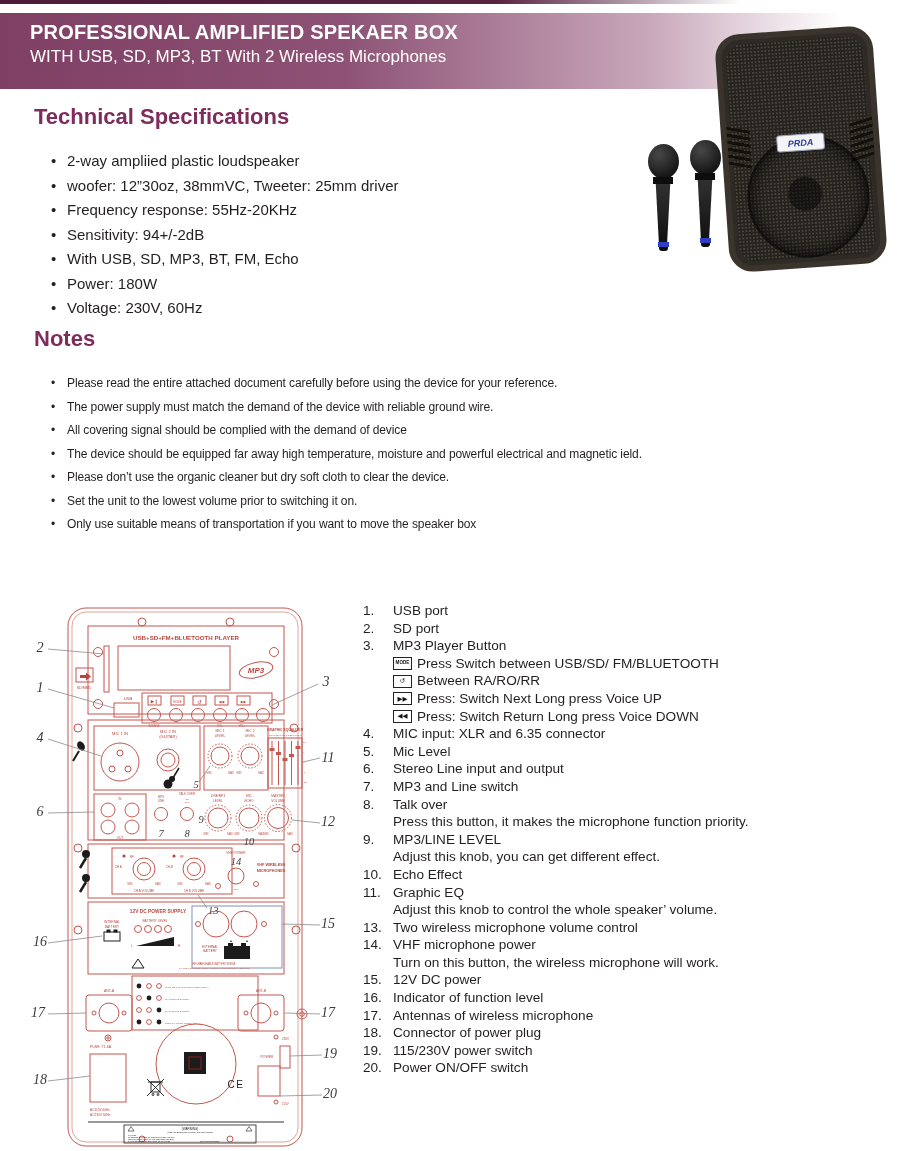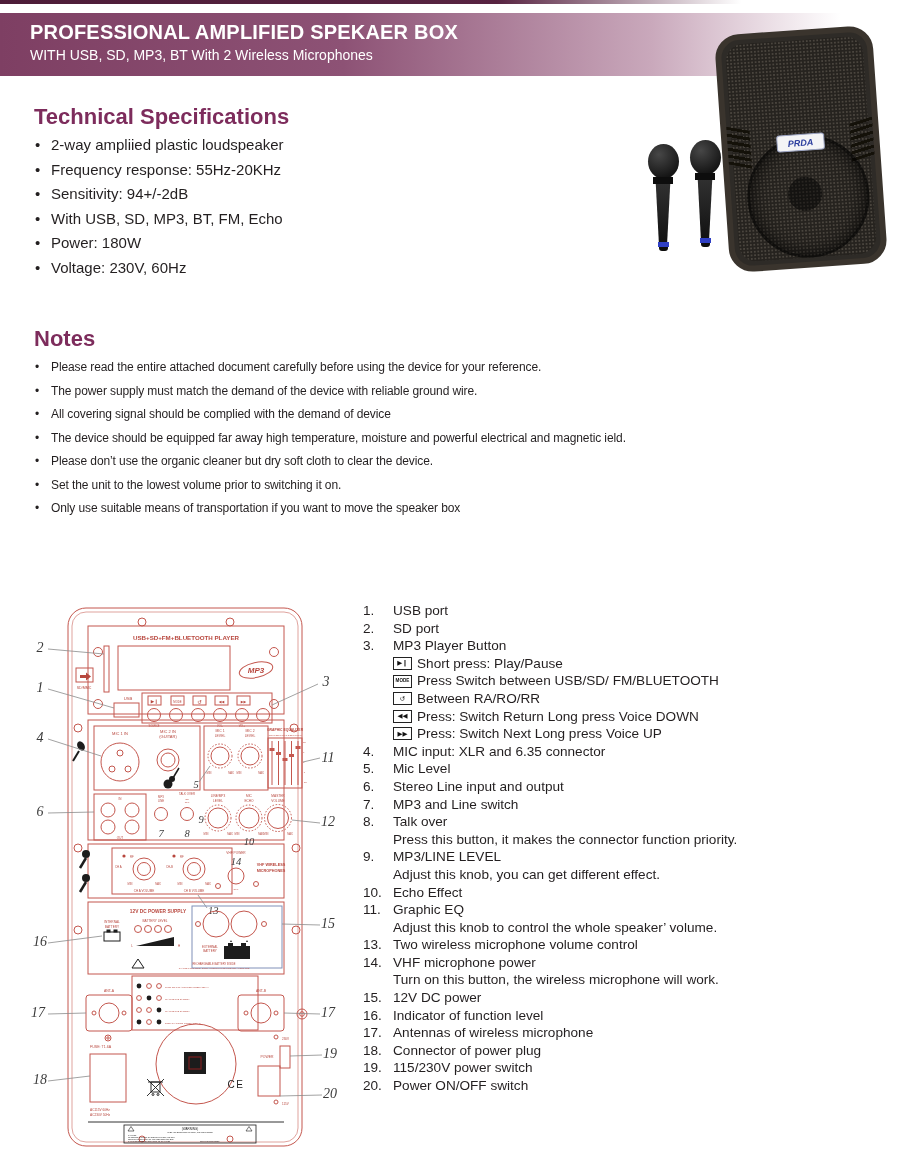--- a/index.html
+++ b/index.html
@@ -2,30 +2,30 @@
 <html><head>
 <meta charset="utf-8">
 <style>
   html,body{margin:0;padding:0;background:#fff;}
   #page{position:relative;width:904px;height:1151px;background:#fff;overflow:hidden;
         font-family:"Liberation Sans",sans-serif;color:#231f20;}
   
   .topline{position:absolute;left:0;top:0;width:100%;height:4px;
            background:linear-gradient(90deg,#4d1c38 0%,#572341 55%,rgba(255,255,255,0) 82%);}
   
-  .banner{position:absolute;left:0;top:13px;width:100%;height:63px;box-sizing:border-box;
+  .banner{position:absolute;left:0;top:13px;width:100%;height:76px;box-sizing:border-box;
           padding:8px 0 0 30px;color:#fff;
           background:linear-gradient(90deg,#7e3f63 0%,#8d5275 38%,#c9a8bb 72%,#ffffff 93%);}
   .banner h1{margin:0;font-size:20px;font-weight:bold;letter-spacing:.2px;}
-  .banner h2{margin:3px 0 0;font-size:14px;font-weight:normal;}
+  .banner h2{margin:3px 0 0;font-size:17px;font-weight:normal;}
   
   .sec-head{position:absolute;left:30px;margin:4px;font-size:22px;font-weight:bold;color:#7d2c5c;}
   #ts-head{top:100px;} #notes-head{top:322px;}
   
-  .bullets{position:absolute;left:34px;margin:0;padding:0;list-style:none;}
+  .bullets{position:absolute;left:34px;margin:16px;padding:0;list-style:none;}
   .bullets li{position:relative;padding-left:17px;}
   .bullets li::before{content:"•";position:absolute;left:1px;top:0;}
   #ts-list{top:136px;width:620px;}
   #ts-list li{font-size:15px;margin-bottom:7.5px;}
   #notes-list{top:360px;width:858px;}
   #notes-list li{font-size:12px;margin-bottom:9.5px;letter-spacing:-.1px;}
   
   .parts{position:absolute;left:363px;top:602px;width:538px;font-size:13.6px;}
   .pl-item{display:flex;line-height:17.6px;}
   .pl-num{width:30px;flex:none;}
@@ -108,20 +108,21 @@
       <div class="mic-ring"></div>
       <div class="mic-body"></div>
       <div class="mic-blue"></div>
       <div class="mic-tip"></div>
     </div>
   </div>
 
   <h3 class="sec-head" id="ts-head">Technical Specifications</h3>
   <ul class="bullets" id="ts-list">
       <li>2-way ampliied  plastic loudspeaker</li>
+      <li>woofer: 12”30oz, 38mmVC, Tweeter: 25mm driver</li>
       <li>Frequency response: 55Hz-20KHz</li>
       <li>Sensitivity: 94+/-2dB</li>
       <li>With USB, SD, MP3, BT, FM, Echo</li>
       <li>Power: 180W</li>
       <li>Voltage: 230V, 60Hz</li>
     </ul>
 
   <h3 class="sec-head" id="notes-head">Notes</h3>
   <ul class="bullets" id="notes-list">
       <li>Please read the entire attached document carefully before using the device for your reference.</li>
@@ -140,39 +141,35 @@
       </div>
       <div class="pl-item">
         <span class="pl-num">2.</span>
         <span class="pl-text">SD port</span>
       </div>
       <div class="pl-item">
         <span class="pl-num">3.</span>
         <span class="pl-text">MP3 Player Button</span>
       </div>
       <div class="pl-detail">
-        <span class="icon-box">▶❙</span>
-        <span>Short press: Play/Pause</span>
-      </div>
-      <div class="pl-detail">
         <span class="icon-box small">MODE</span>
         <span>Press Switch between USB/SD/ FM/BLUETOOTH</span>
       </div>
       <div class="pl-detail">
         <span class="icon-box">↺</span>
         <span>Between RA/RO/RR</span>
       </div>
       <div class="pl-detail">
+        <span class="icon-box">▶▶</span>
+        <span>Press: Switch Next Long press Voice UP</span>
+      </div>
+      <div class="pl-detail">
         <span class="icon-box">◀◀</span>
         <span>Press: Switch Return Long press Voice DOWN</span>
       </div>
-      <div class="pl-detail">
-        <span class="icon-box">▶▶</span>
-        <span>Press: Switch Next Long press Voice UP</span>
-      </div>
       <div class="pl-item">
         <span class="pl-num">4.</span>
         <span class="pl-text">MIC input: XLR and 6.35 connector</span>
       </div>
       <div class="pl-item">
         <span class="pl-num">5.</span>
         <span class="pl-text">Mic Level</span>
       </div>
       <div class="pl-item">
         <span class="pl-num">6.</span>
@@ -180,21 +177,21 @@
       </div>
       <div class="pl-item">
         <span class="pl-num">7.</span>
         <span class="pl-text">MP3 and Line switch</span>
       </div>
       <div class="pl-item">
         <span class="pl-num">8.</span>
         <span class="pl-text">Talk over</span>
       </div>
       <div class="pl-detail">
-        <span>Press this button, it makes the connector function priority.</span>
+        <span>Press this button, it makes the microphone function priority.</span>
       </div>
       <div class="pl-item">
         <span class="pl-num">9.</span>
         <span class="pl-text">MP3/LINE LEVEL</span>
       </div>
       <div class="pl-detail">
         <span>Adjust this knob, you can get different effect.</span>
       </div>
       <div class="pl-item">
         <span class="pl-num">10.</span>

